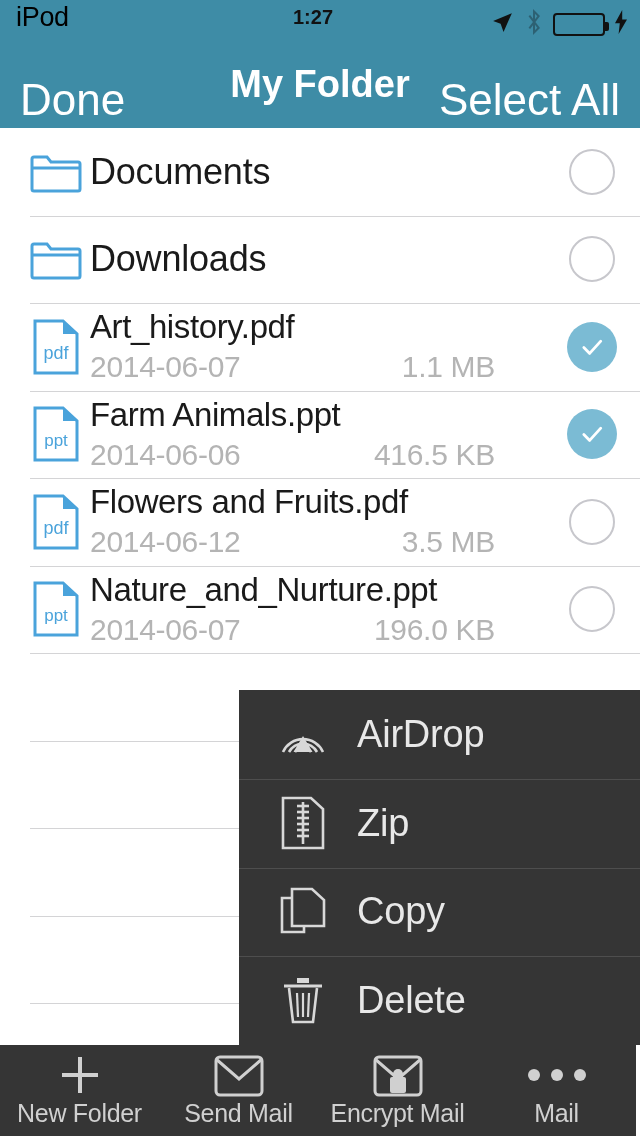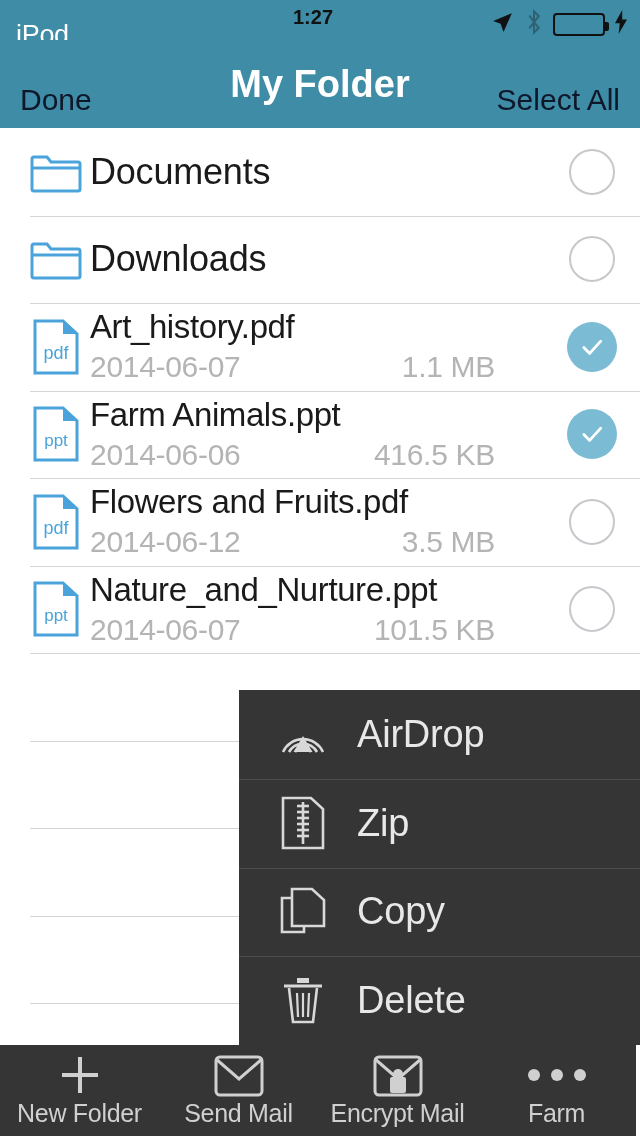--- a/index.html
+++ b/index.html
@@ -13,22 +13,22 @@
   }
   .screen { position:relative; width:640px; height:1136px; overflow:hidden; }
 
   
   .statusbar {
     position:absolute; top:0; left:0; width:640px; height:40px;
     background:#3E8CA6;
     display:flex; align-items:center;
   }
   .sb-carrier {
-    position:absolute; left:16px; top:20px;
-    font-size:27px; color:#ffffff; letter-spacing:-0.3px;
+    position:absolute; left:16px; top:2px;
+    font-size:27px; color:#000000; letter-spacing:-0.3px;
   }
   .sb-time {
     position:absolute; left:0; right:14px; top:6px; text-align:center;
     font-size:20px; font-weight:bold; color:#111;
   }
   .sb-right {
     position:absolute; right:12px; top:8px;
     display:flex; align-items:center; gap:9px;
   }
   .batt {
@@ -41,21 +41,21 @@
     background:#111; border-radius:0 2px 2px 0;
   }
 
   
   .navbar {
     position:absolute; top:40px; left:0; width:640px; height:88px;
     background:#3E8CA6;
     display:flex; align-items:center; justify-content:space-between;
     padding:0 20px;
   }
-  .nav-btn { font-size:30px; color:#0f172a; letter-spacing:0px;margin-top:31px; }
+  .nav-btn { font-size:44px; color:#ffffff; letter-spacing:0px;margin-top:31px; }
   .nav-title {
     position:absolute; left:0; right:0; text-align:center;
     font-size:38px; font-weight:bold; color:#fff;
   }
   .nav-right { position:relative; z-index:2; }
   .nav-left { position:relative; z-index:2; }
 
   
   .list { position:absolute; top:128px; left:0; width:548px; height:917px; background:#fff; }
   .row {
@@ -273,21 +273,21 @@
         <svg width="46" height="56" viewBox="0 0 46 56">
           <path d="M2 2h28l14 13v39H2z" fill="none" stroke="#4AA3DB" stroke-width="3"></path>
           <path d="M30 2v13h14" fill="#4AA3DB"></path>
           <text x="23" y="40" font-family="Liberation Sans, sans-serif" font-size="17" fill="#4AA3DB" text-anchor="middle">ppt</text>
         </svg>
       </span>
       <span class="row-main">
         <div class="file-name">Nature_and_Nurture.ppt</div>
         <div class="file-meta">
           <span class="file-date">2014-06-07</span>
-          <span class="file-size">101.5 KB</span>
+          <span class="file-size">196.0 KB</span>
         </div>
       </span>
       <span class="sel-cell">
         <span class="circle-empty"></span>
       </span>
     </div>
 
     <div class="row-empty"></div>
     <div class="row-empty"></div>
     <div class="row-empty"></div>
@@ -389,17 +389,17 @@
       </span>
       <span class="tb-label">Encrypt Mail</span>
     </div>
 
     <div class="tb-item">
       <span class="dots">
         <span class="dot"></span>
           <span class="dot"></span>
           <span class="dot"></span>
       </span>
-      <span class="tb-label">Farm</span>
+      <span class="tb-label">Mail</span>
     </div>
   </div>
 
 </div>
 
 </body></html>

